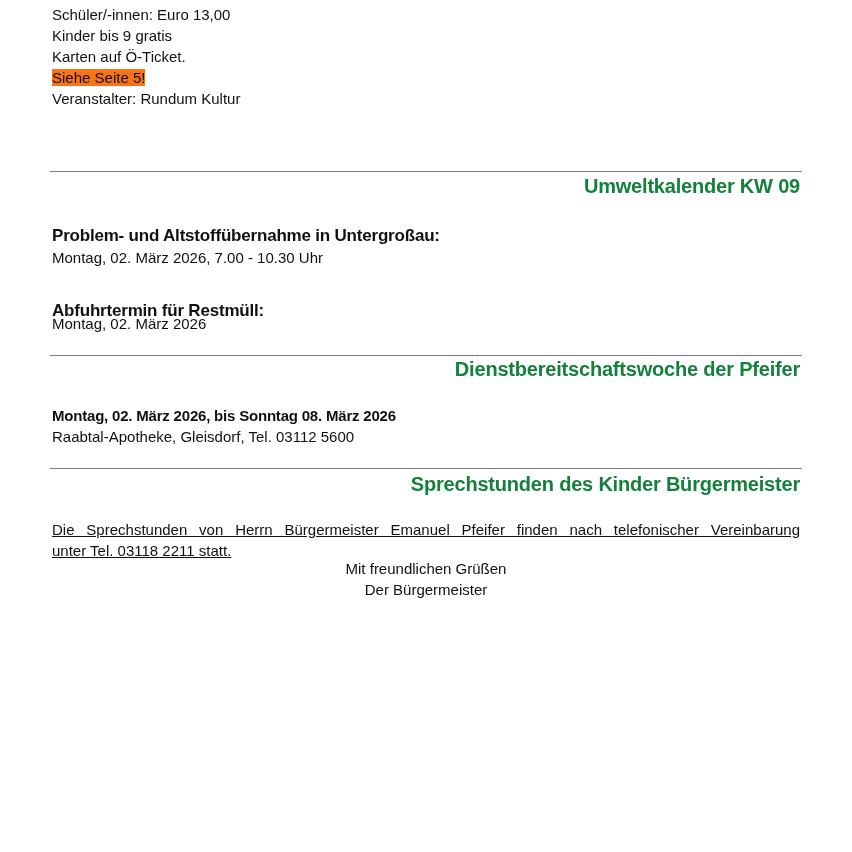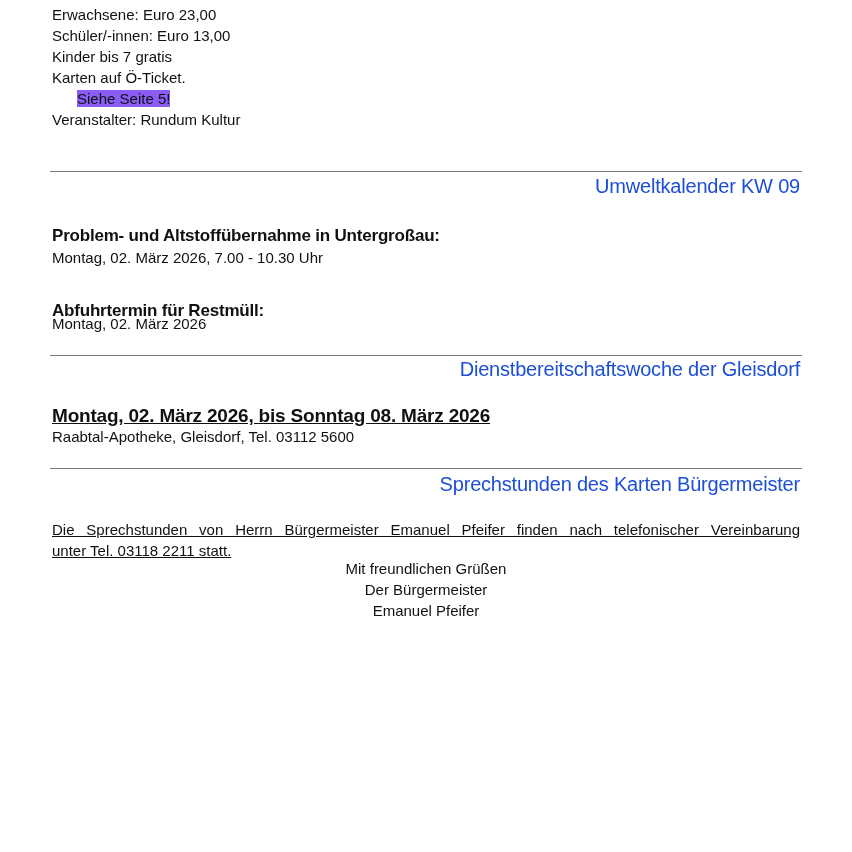--- a/index.html
+++ b/index.html
@@ -21,53 +21,51 @@
       top: 0;
       width: 750px;
     }
     .line {
       font-size: 15px;
       line-height: 21px;
       height: 21px;
       white-space: nowrap;
     }
     .highlight {
-      background: #8b5cf6;
-      margin-left: 25px;
+      background: #f97316;
     }
     .rule {
       position: absolute;
       left: 50px;
       width: 752px;
       height: 0;
       border-top: 1.5px solid #7a7a7a;
     }
     .section-heading {
       position: absolute;
       right: 52px;
       font-size: 20px;
-      font-weight: normal;
-      color: #1d4ed8;
+      font-weight: bold;
+      color: #15803d;
       white-space: nowrap;
       letter-spacing: -0.2px;
     }
     .item-title {
       font-size: 17px;
       font-weight: bold;
       line-height: 22px;
       white-space: nowrap;
       letter-spacing: -0.2px;
     }
     .item-bold-small {
-      font-size: 19px;
+      font-size: 15px;
       font-weight: bold;
       line-height: 21px;
       white-space: nowrap;
       letter-spacing: -0.2px;
-      text-decoration: underline;
     }
     .abs {
       position: absolute;
       left: 52px;
     }
     .justify {
       position: absolute;
       left: 52px;
       width: 748px;
       font-size: 15px;
@@ -87,48 +85,46 @@
       width: 852px;
       text-align: center;
       font-size: 15px;
       line-height: 21px;
     }
   </style>
 </head>
 <body>
 
 <div class="page" style="top:4px;">
-  <div class="line">Erwachsene: Euro 23,00</div>
   <div class="line">Schüler/-innen: Euro 13,00</div>
-  <div class="line">Kinder bis 7 gratis</div>
+  <div class="line">Kinder bis 9 gratis</div>
   <div class="line">Karten auf Ö-Ticket.</div>
   <div class="line"><span class="highlight">Siehe Seite 5!</span></div>
   <div class="line">Veranstalter: Rundum Kultur</div>
 </div>
 
 <div class="rule" style="top:171px;"></div>
 <div class="section-heading" style="top:175px;">Umweltkalender KW 09</div>
 
 <div class="abs item-title" style="top:225px;">Problem- und Altstoffübernahme in Untergroßau:</div>
 <div class="abs line" style="top:247px;">Montag, 02. März 2026, 7.00 - 10.30 Uhr</div>
 
 <div class="abs item-title" style="top:300px;">Abfuhrtermin für Restmüll:</div>
 <div class="abs line" style="top:313px;">Montag, 02. März 2026</div>
 
 <div class="rule" style="top:355px;"></div>
-<div class="section-heading" style="top:358px;">Dienstbereitschaftswoche der Gleisdorf</div>
+<div class="section-heading" style="top:358px;">Dienstbereitschaftswoche der Pfeifer</div>
 
 <div class="abs item-bold-small" style="top:405px;">Montag, 02. März 2026, bis Sonntag 08. März 2026</div>
 <div class="abs line" style="top:426px;">Raabtal-Apotheke, Gleisdorf, Tel. 03112 5600</div>
 
 <div class="rule" style="top:468px;"></div>
-<div class="section-heading" style="top:473px;">Sprechstunden des Karten Bürgermeister</div>
+<div class="section-heading" style="top:473px;">Sprechstunden des Kinder Bürgermeister</div>
 
 <div class="justify" style="top:519px;">
   <span class="first">Die Sprechstunden von Herrn Bürgermeister Emanuel Pfeifer finden nach telefonischer Vereinbarung</span>
   <span>unter Tel. 03118 2211 statt.</span>
 </div>
 
 <div class="signature" style="top:558px;">
   <div>Mit freundlichen Grüßen</div>
   <div>Der Bürgermeister</div>
-  <div>Emanuel Pfeifer</div>
 </div>
 
 </body></html>

